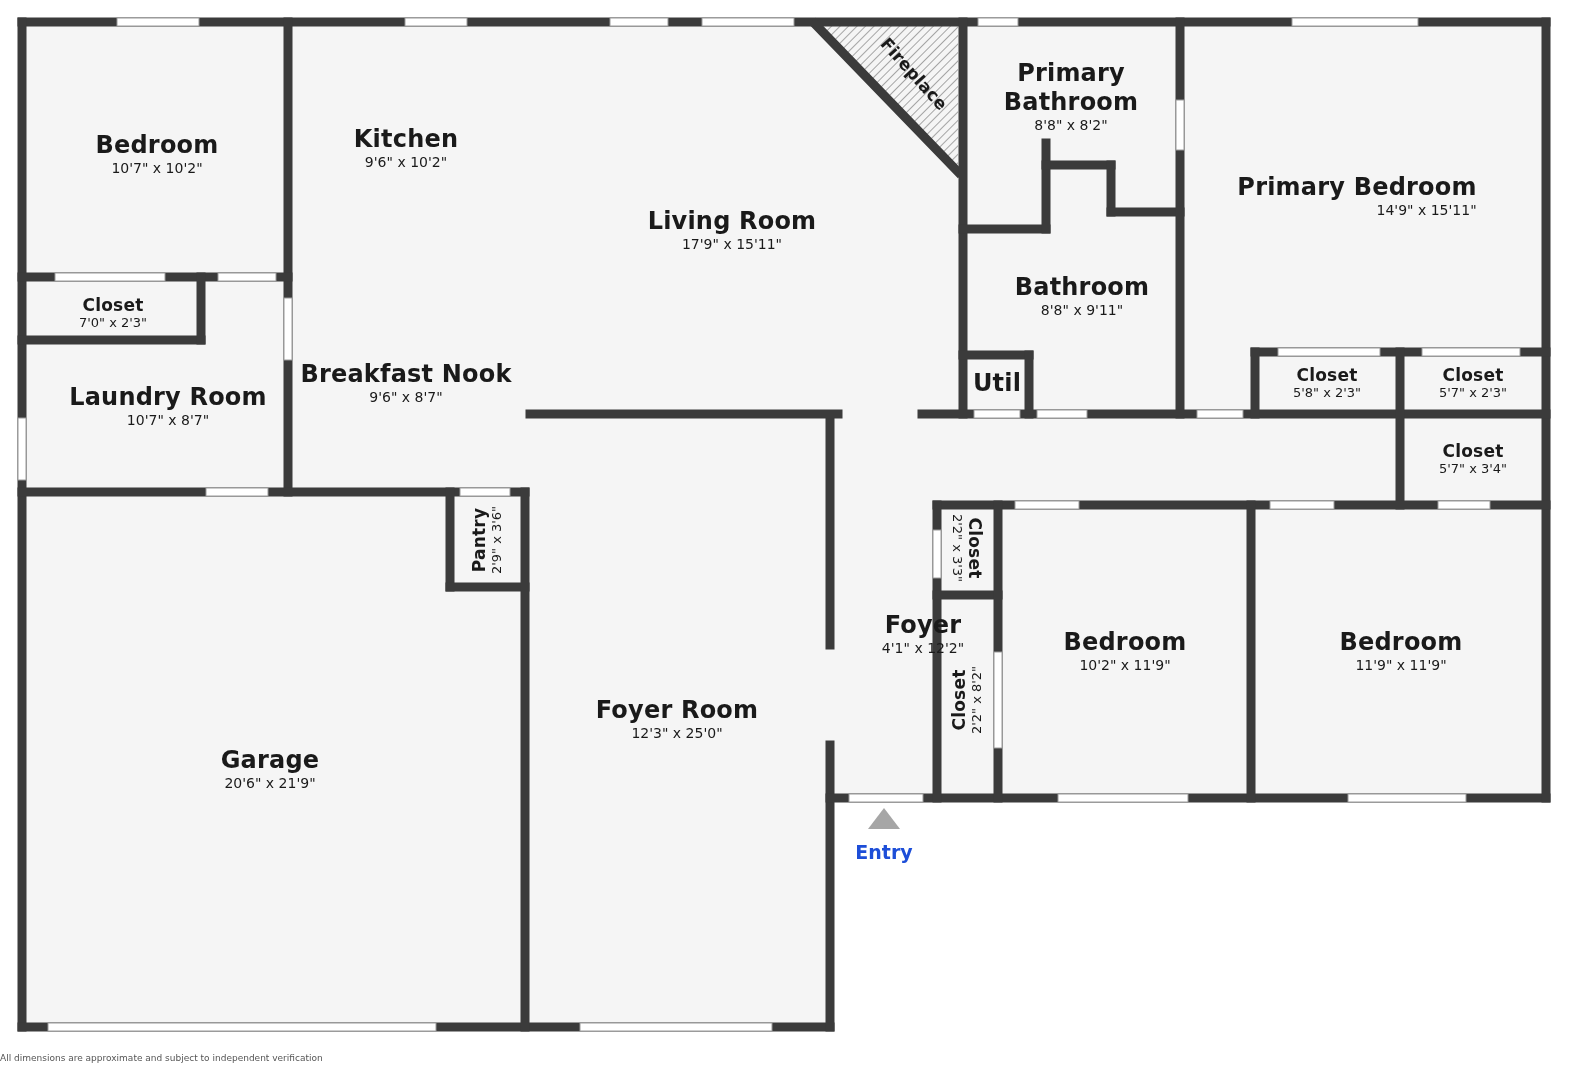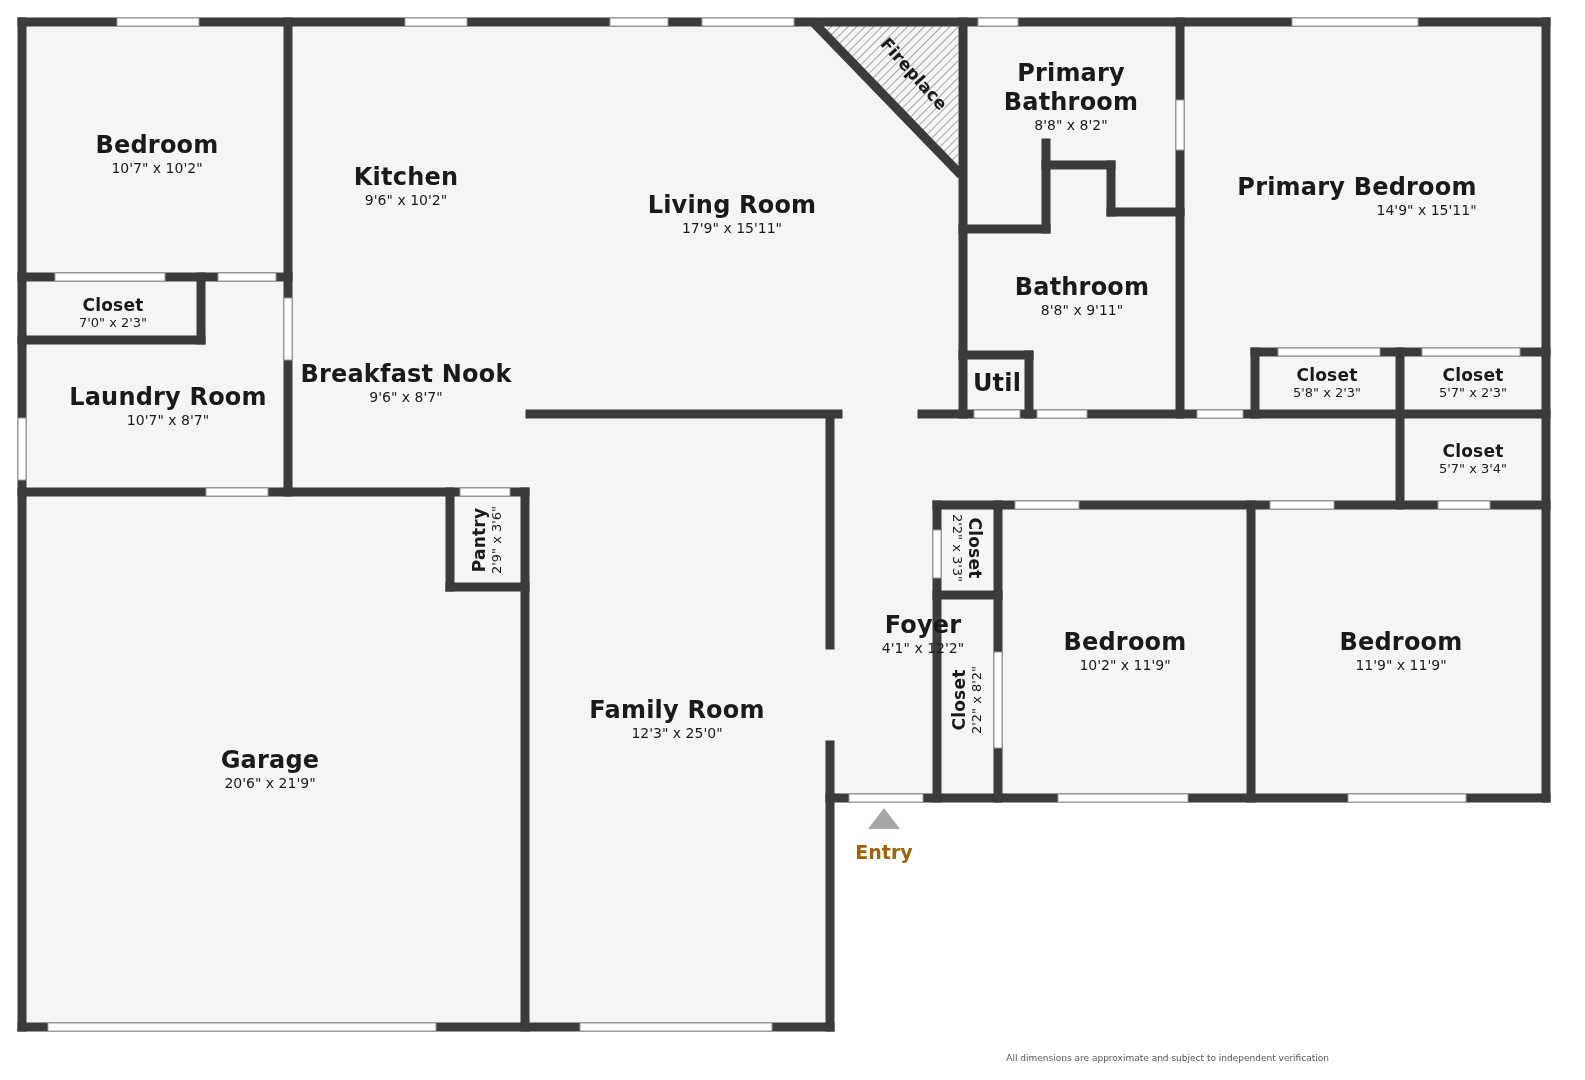--- a/index.html
+++ b/index.html
@@ -7,22 +7,22 @@
   #plan { position: absolute; left: 0; top: 0; width: 1585px; height: 1080px; }
   .label { position: absolute; transform: translate(-50%, -50%); text-align: center; color: #1a1a1a; white-space: nowrap; line-height: 1.2; }
   .label .name { font-weight: bold; font-size: 24px; display: block; letter-spacing: 0.2px; }
   .label .dim { font-size: 14px; display: block; }
   .label.small .name { font-size: 17px; }
   .label.small .dim { font-size: 13px; }
   .rot-cw { transform: translate(-50%, -50%) rotate(90deg); }
   .rot-ccw { transform: translate(-50%, -50%) rotate(-90deg); }
   .rot-fire { transform: translate(-50%, -50%) rotate(48deg); }
   .label.fire .name { font-size: 17px; }
-  #footer { position: absolute; left: 0; width: 1329px; top: 1053px; text-align: right; font-size: 9px; color: #555; }
-  #entry-label { position: absolute; left: 884px; top: 852px; transform: translate(-50%, -50%); font-weight: bold; font-size: 19px; color: #a16207; }
+  #footer { position: absolute; left: 0; width: 1329px; top: 1053px; text-align: left; font-size: 9px; color: #555; }
+  #entry-label { position: absolute; left: 884px; top: 852px; transform: translate(-50%, -50%); font-weight: bold; font-size: 19px; color: #1d4ed8; }
 </style>
 </head>
 <body>
 
 <svg id="plan" viewBox="0 0 1585 1080" xmlns="http://www.w3.org/2000/svg">
   <defs>
     <pattern id="hatch" patternUnits="userSpaceOnUse" width="6" height="6" patternTransform="rotate(45)">
       <line x1="0" y1="0" x2="0" y2="6" stroke="#555" stroke-width="1"></line>
     </pattern>
   </defs>
@@ -124,25 +124,25 @@
     <rect x="994" y="652" width="8" height="96"></rect>
   </g>
 
   <polygon points="884,808 868,829 900,829" fill="#a6a6a6"></polygon>
 </svg>
 
 <div class="label" style="left:157px;top:154px;">
   <span class="name">Bedroom</span>
   <span class="dim">10'7" x 10'2"</span>
 </div>
-<div class="label" style="left:406px;top:148px;margin-top:38px;">
+<div class="label" style="left:406px;top:148px;">
   <span class="name">Kitchen</span>
   <span class="dim">9'6" x 10'2"</span>
 </div>
-<div class="label" style="left:732px;top:214px;text-align:center;">
+<div class="label" style="left:732px;top:230px;text-align:center;">
   <span class="name">Living Room</span>
   <span class="dim">17'9" x 15'11"</span>
 </div>
 <div class="label fire rot-fire" style="left:914px;top:74px;">
   <span class="name">Fireplace</span>
 </div>
 <div class="label" style="left:1071px;top:96px;">
   <span class="name">Primary</span>
   <span class="name">Bathroom</span>
   <span class="dim">8'8" x 8'2"</span>
@@ -184,21 +184,21 @@
 </div>
 <div class="label small rot-ccw" style="left:487px;top:540px;">
   <span class="name">Pantry</span>
   <span class="dim">2'9" x 3'6"</span>
 </div>
 <div class="label" style="left:270px;top:769px;">
   <span class="name">Garage</span>
   <span class="dim">20'6" x 21'9"</span>
 </div>
 <div class="label" style="left:677px;top:719px;">
-  <span class="name">Family Room</span>
+  <span class="name">Foyer Room</span>
   <span class="dim">12'3" x 25'0"</span>
 </div>
 <div class="label" style="left:885px;top:634px;margin-left:38px;">
   <span class="name">Foyer</span>
   <span class="dim">4'1" x 12'2"</span>
 </div>
 <div class="label small rot-cw" style="left:967px;top:548px;">
   <span class="name">Closet</span>
   <span class="dim">2'2" x 3'3"</span>
 </div>

